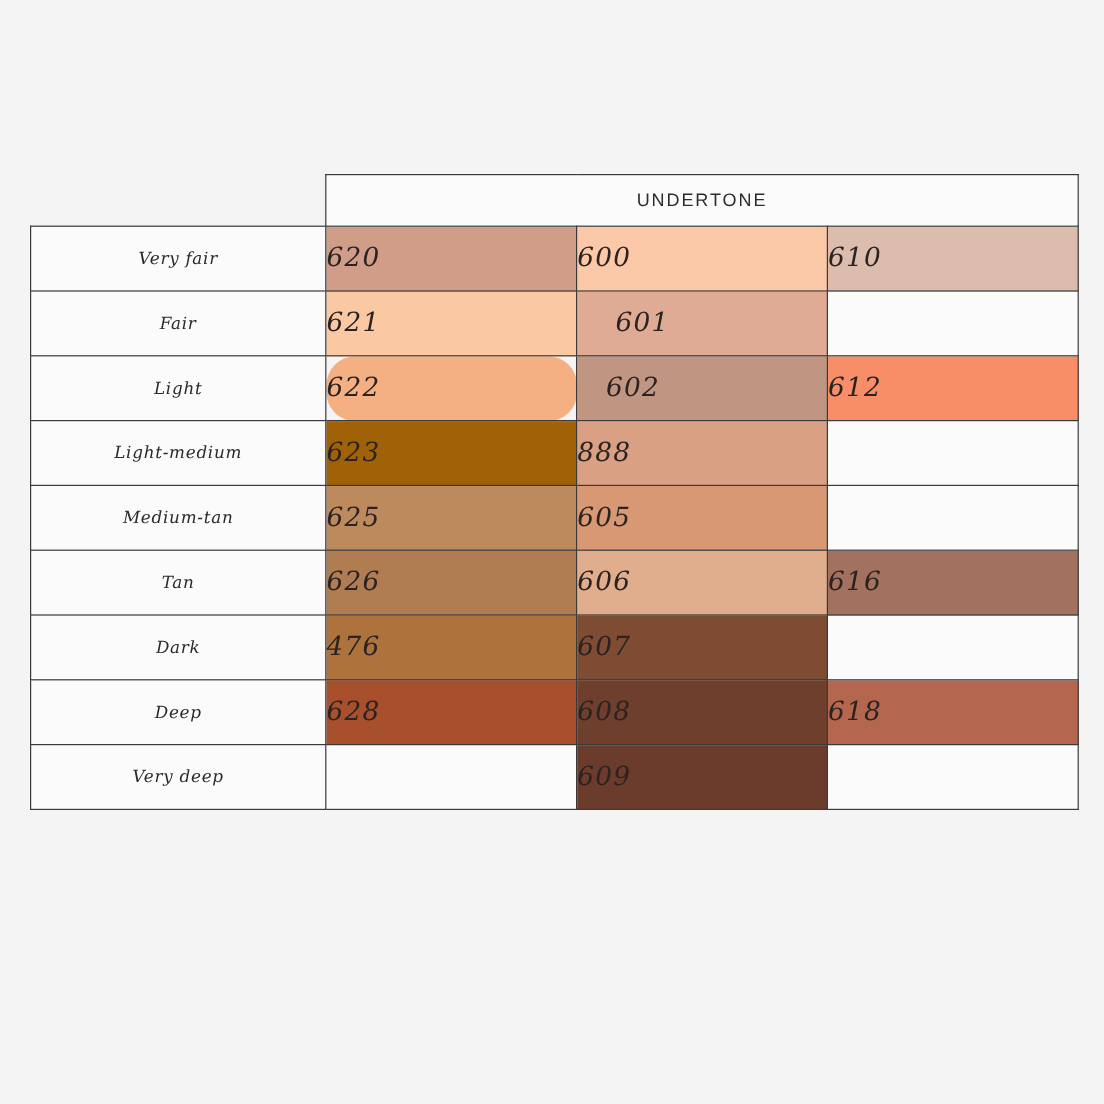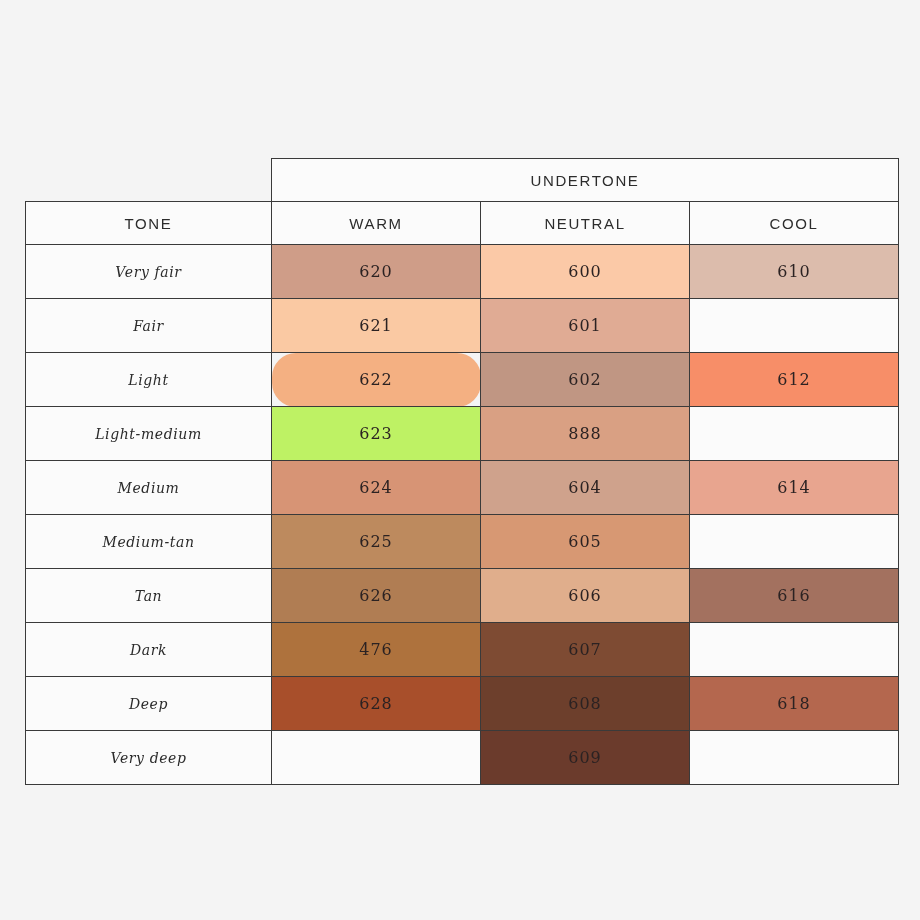--- a/index.html
+++ b/index.html
@@ -15,21 +15,21 @@
   }
   .sheet {
     position: relative;
     width: 920px;
     height: 920px;
     background: #f4f4f4;
   }
   table.shade-table {
     position: absolute;
     left: 25px;
-    top: 158px;
+    top: 145px;
     width: 872px;
     border-collapse: collapse;
     table-layout: fixed;
   }
   table.shade-table td,
   table.shade-table th {
     border: 1px solid #3a3a3a;
     padding: 0;
     margin: 0;
   }
@@ -66,24 +66,24 @@
     text-align: center;
     vertical-align: middle;
     font-family: "DejaVu Serif", serif;
     font-style: italic;
     font-size: 14px;
     color: #2a2a2a;
     letter-spacing: 0.6px;
   }
   td.swatch {
     height: 53px;
-    text-align: center;
     vertical-align: middle;
     font-family: "DejaVu Serif", serif;
-    font-size: 16px;
+    font-style: italic;
+    font-size: 22px;
     color: #2b2222;
     letter-spacing: 1px;
   }
   td.swatch.empty {
     background: #fbfbfb;
     color: transparent;
   }
 </style>
 </head>
 <body>
@@ -94,56 +94,44 @@
       <col class="col-tone">
       <col class="col-swatch">
       <col class="col-swatch">
       <col class="col-swatch">
     </colgroup>
     <tbody>
       <tr>
         <td class="hdr-blank"></td>
         <td class="hdr-undertone" colspan="3">UNDERTONE</td>
       </tr>
-      <tr>
-        <td class="hdr-cell">TONE</td>
-        <td class="hdr-cell">WARM</td>
-        <td class="hdr-cell">NEUTRAL</td>
-        <td class="hdr-cell">COOL</td>
-      </tr>
 
     <tr>
           <td class="tone-name">Very fair</td>
           <td class="swatch" style="background: rgb(207, 157, 136);">620</td>
           <td class="swatch" style="background: rgb(251, 201, 167);">600</td>
           <td class="swatch" style="background: rgb(220, 188, 172);">610</td>
         </tr>
         <tr>
           <td class="tone-name">Fair</td>
           <td class="swatch" style="background: rgb(250, 201, 163);">621</td>
-          <td class="swatch" style="background: rgb(224, 171, 148);">601</td>
+          <td class="swatch" style="background: rgb(224, 171, 148); padding-left: 32px;">601</td>
           <td class="swatch empty"></td>
         </tr>
         <tr>
           <td class="tone-name">Light</td>
           <td class="swatch" style="background: rgb(244, 176, 130); border-radius: 24px;">622</td>
-          <td class="swatch" style="background: rgb(192, 150, 131);">602</td>
+          <td class="swatch" style="background: rgb(192, 150, 131); padding-left: 24px;">602</td>
           <td class="swatch" style="background: rgb(247, 142, 104); margin-top: 36px;">612</td>
         </tr>
         <tr>
           <td class="tone-name">Light-medium</td>
-          <td class="swatch" style="background: #bef264; margin-top: 48px;">623</td>
+          <td class="swatch" style="background: #a16207; margin-top: 48px;">623</td>
           <td class="swatch" style="background: rgb(217, 160, 131);">888</td>
           <td class="swatch empty"></td>
-        </tr>
-        <tr>
-          <td class="tone-name">Medium</td>
-          <td class="swatch" style="background: rgb(215, 148, 117);">624</td>
-          <td class="swatch" style="background: rgb(207, 162, 140);">604</td>
-          <td class="swatch" style="background: rgb(232, 165, 143);">614</td>
         </tr>
         <tr>
           <td class="tone-name">Medium-tan</td>
           <td class="swatch" style="background: rgb(189, 138, 94);">625</td>
           <td class="swatch" style="background: rgb(215, 152, 115);">605</td>
           <td class="swatch empty"></td>
         </tr>
         <tr>
           <td class="tone-name">Tan</td>
           <td class="swatch" style="background: rgb(176, 125, 83);">626</td>

